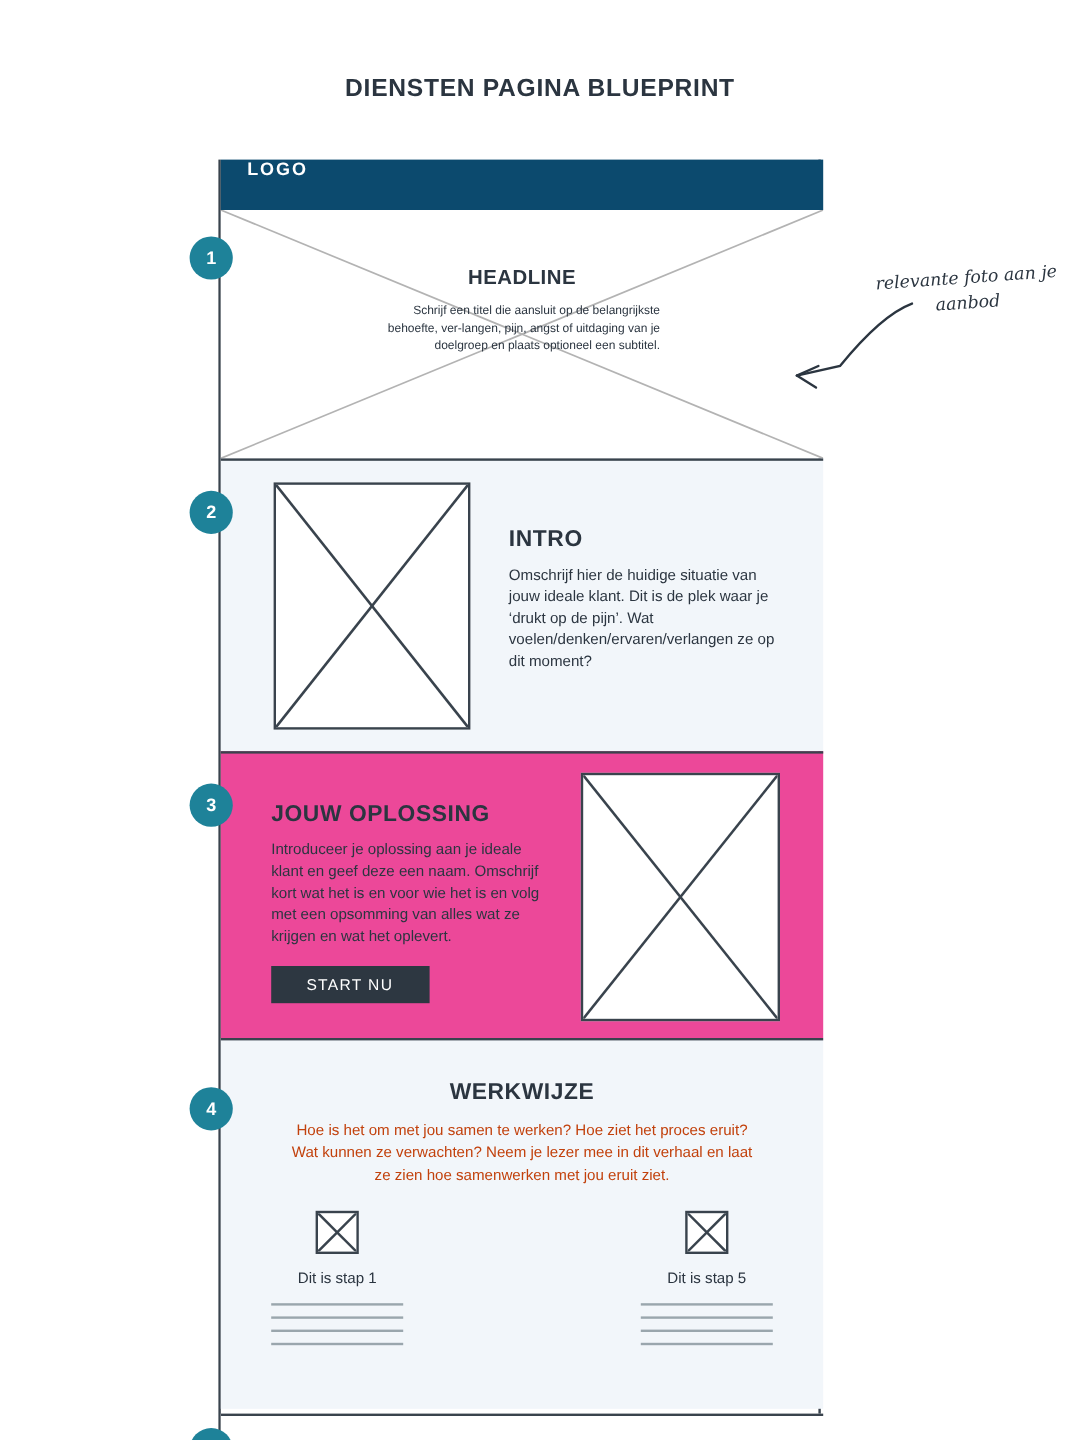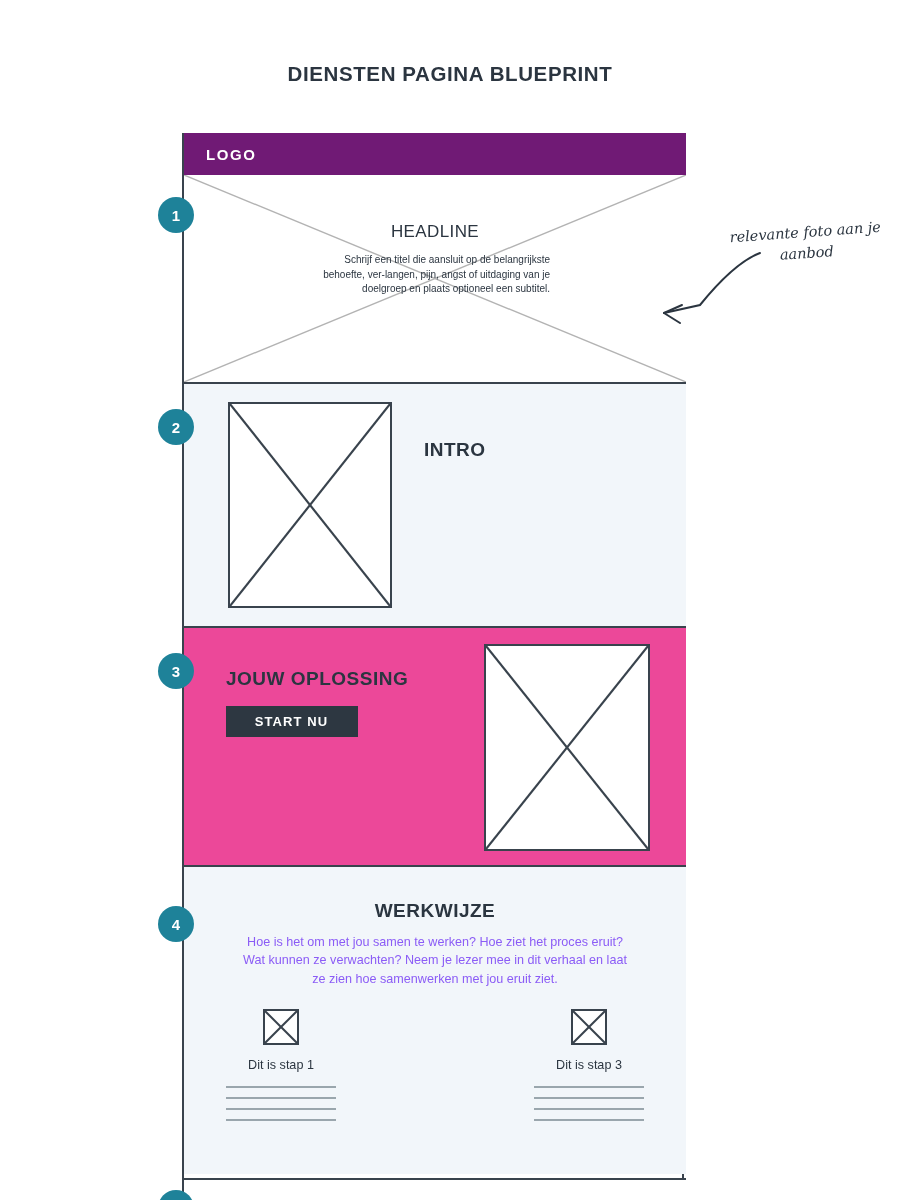--- a/index.html
+++ b/index.html
@@ -22,22 +22,22 @@
   
   .frame {
     position: absolute; left: 182px; top: 133px;
     width: 502px; height: 1067px;
     border-left: 2.5px solid #39434d;
     border-right: 2.5px solid #39434d;
   }
 
   .logo-bar {
     position: absolute; left: 0; top: 0; width: 502px; height: 42px;
-    background: #701a75;
-    display: flex; align-items: center;
+    background: #0c4a6e;
+    display: flex; align-items: flex-start;
   }
   .logo-text {
     color: #ffffff; font-size: 15px; font-weight: bold;
     letter-spacing: 1.6px; padding-left: 22px;
   }
 
   .section {
     position: absolute; left: 0; width: 502px;
     border-top: 2.5px solid #39434d;
   }
@@ -46,21 +46,21 @@
   
   #sec-hero { top: 42px; height: 207px; background:#fff; border-top: none; }
   .hero-x { position: absolute; inset: 0; }
   .hero-x line { stroke: #b3b3b3; stroke-width: 1.4; }
   .hero-inner {
     position: absolute; left: 0; top: 0; width: 100%; height: 100%;
     display: flex; flex-direction: column; align-items: center;
     justify-content: flex-start; padding-top: 47px;
   }
   .hero-headline {
-    font-size: 17px; font-weight: normal; letter-spacing: .4px; color: #2b3540;
+    font-size: 17px; font-weight: bold; letter-spacing: .4px; color: #2b3540;
   }
   .hero-sub {
     margin-top: 11px; width: 230px; text-align: right;
     font-size: 10px; line-height: 1.45; color: #2b3540;
   }
 
   
   #sec-intro { top: 249px; height: 244px; }
   .intro-img {
     position: absolute; left: 44px; top: 18px;
@@ -75,31 +75,31 @@
   #sec-solution { top: 493px; height: 239px; background: #ec4899; }
   .sol-copy { position: absolute; left: 42px; top: 40px; width: 232px; }
   .sol-img {
     position: absolute; left: 300px; top: 16px;
     width: 166px; height: 207px;
     border: 2.5px solid #39434d; background: #fff;
   }
   .btn-start {
     display: inline-block; margin-top: 16px;
     background: #2d3741; color: #fff;
-    font-size: 13px; font-weight: bold; letter-spacing: 1.1px;
+    font-size: 13px; font-weight: normal; letter-spacing: 1.1px;
     padding: 8px 22px 8px 21px;
     width: 132px; text-align: center;
   }
 
   
   #sec-process { top: 732px; height: 309px; }
   .proc-head { margin-top: 33px; text-align: center; }
   .proc-p {
     margin: 11px auto 0; width: 400px; text-align: center;
-    font-size: 12.6px; line-height: 1.45; color: #8b5cf6;
+    font-size: 12.6px; line-height: 1.45; color: #c2410c;
   }
   .steps {
     position: absolute; left: 38px; top: 142px;
     width: 426px; display: flex; justify-content: space-between;
   }
   .step { width: 118px; display: flex; flex-direction: column; align-items: center; }
   .step-icon { width: 36px; height: 36px; border: 2.5px solid #39434d; background: #fff; }
   .step-label { margin-top: 13px; font-size: 12.6px; color: #2b3540; white-space: nowrap; }
   .step-lines { margin-top: 14px; width: 110px; }
   .step-lines i { display: block; height: 2px; background: #9aa6ad; margin-bottom: 9px; }
@@ -156,26 +156,28 @@
 
     <div class="section tinted" id="sec-intro">
       <div class="intro-img">
         <svg width="100%" height="100%" viewBox="0 0 164 206" preserveAspectRatio="none">
           <line x1="0" y1="0" x2="164" y2="206" stroke="#39434d" stroke-width="2.2"></line>
           <line x1="164" y1="0" x2="0" y2="206" stroke="#39434d" stroke-width="2.2"></line>
         </svg>
       </div>
       <div class="intro-copy">
         <div class="sec-h">INTRO</div>
+        <div class="sec-p">Omschrijf hier de huidige situatie van jouw ideale klant. Dit is de plek waar je ‘drukt op de pijn’. Wat voelen/denken/ervaren/verlangen ze op dit moment?</div>
       </div>
     </div>
 
     <div class="section" id="sec-solution">
       <div class="sol-copy">
         <div class="sec-h">JOUW OPLOSSING</div>
+        <div class="sec-p">Introduceer je oplossing aan je ideale klant en geef deze een naam. Omschrijf kort wat het is en voor wie het is en volg met een opsomming van alles wat ze krijgen en wat het oplevert.</div>
         <div class="btn-start">START NU</div>
       </div>
       <div class="sol-img">
         <svg width="100%" height="100%" viewBox="0 0 166 207" preserveAspectRatio="none">
           <line x1="0" y1="0" x2="166" y2="207" stroke="#39434d" stroke-width="2.2"></line>
           <line x1="166" y1="0" x2="0" y2="207" stroke="#39434d" stroke-width="2.2"></line>
         </svg>
       </div>
     </div>
 
@@ -201,21 +203,21 @@
         </div>
 
 
         <div class="step">
           <div class="step-icon">
             <svg width="100%" height="100%" viewBox="0 0 31 31" preserveAspectRatio="none">
               <line x1="0" y1="0" x2="31" y2="31" stroke="#39434d" stroke-width="2"></line>
               <line x1="31" y1="0" x2="0" y2="31" stroke="#39434d" stroke-width="2"></line>
             </svg>
           </div>
-          <div class="step-label">Dit is stap 3</div>
+          <div class="step-label">Dit is stap 5</div>
           <div class="step-lines">
               <i></i>
               <i></i>
               <i></i>
               <i></i>
             </div>
         </div>
 
       </div>
     </div>

